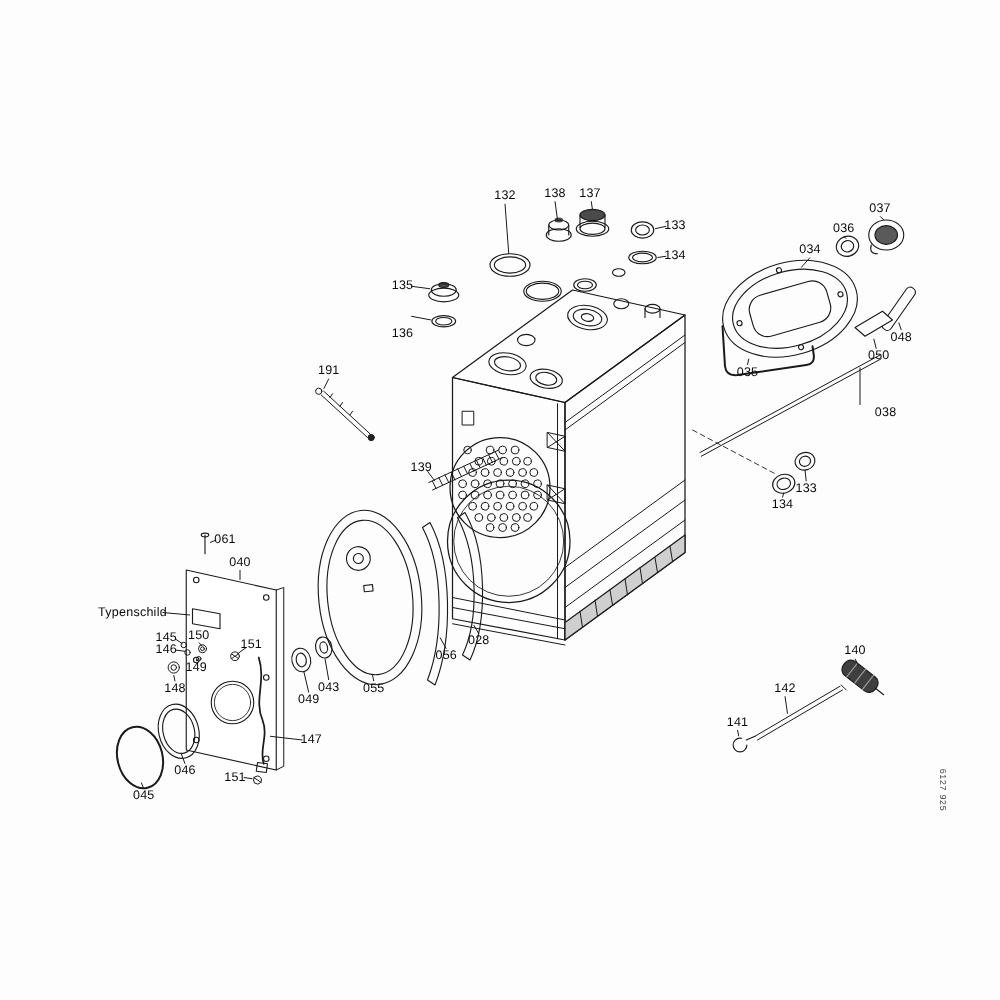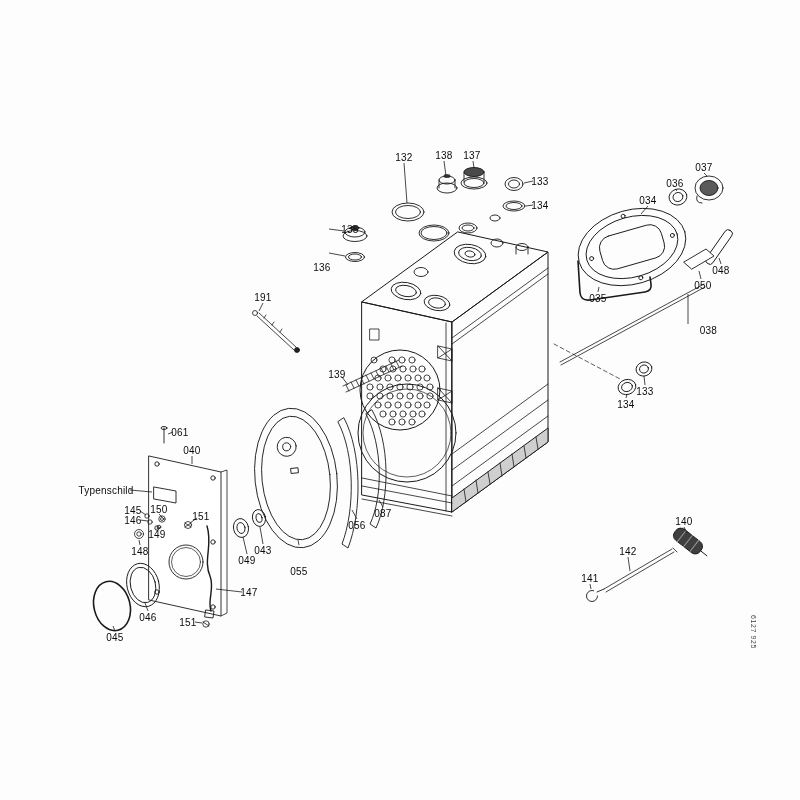--- a/index.html
+++ b/index.html
@@ -331,21 +331,21 @@
       <line x1="628" y1="557" x2="630" y2="571" class="leader"></line>
       <line x1="590" y1="584" x2="591" y2="589" class="leader"></line>
     </svg>
 
   <div id="labels">
       <div class="part-label" style="left: 404px; top: 157px;">132</div>
       <div class="part-label" style="left: 444px; top: 155px;">138</div>
       <div class="part-label" style="left: 472px; top: 155px;">137</div>
       <div class="part-label" style="left: 540px; top: 181px;">133</div>
       <div class="part-label" style="left: 540px; top: 205px;">134</div>
-      <div class="part-label" style="left: 322px; top: 229px; margin-left: 28px;">135</div>
+      <div class="part-label" style="left: 322px; top: 229px;">135</div>
       <div class="part-label" style="left: 322px; top: 267px;">136</div>
       <div class="part-label" style="left: 704px; top: 167px;">037</div>
       <div class="part-label" style="left: 675px; top: 183px;">036</div>
       <div class="part-label" style="left: 648px; top: 200px;">034</div>
       <div class="part-label" style="left: 721px; top: 270px;">048</div>
       <div class="part-label" style="left: 703px; top: 285px;">050</div>
       <div class="part-label" style="left: 598px; top: 298px;">035</div>
       <div class="part-label" style="left: 688px; top: 330px; padding-left: 41px;">038</div>
       <div class="part-label" style="left: 263px; top: 297px;">191</div>
       <div class="part-label" style="left: 337px; top: 374px; text-align: right;">139</div>
@@ -355,23 +355,23 @@
       <div class="part-label" style="left: 192px; top: 450px; text-align: center;">040</div>
       <div class="part-label" style="left: 106px; top: 490px;">Typenschild</div>
       <div class="part-label" style="left: 133px; top: 510px;">145</div>
       <div class="part-label" style="left: 133px; top: 520px;">146</div>
       <div class="part-label" style="left: 159px; top: 509px;">150</div>
       <div class="part-label" style="left: 201px; top: 516px;">151</div>
       <div class="part-label" style="left: 157px; top: 534px;">149</div>
       <div class="part-label" style="left: 140px; top: 551px;">148</div>
       <div class="part-label" style="left: 247px; top: 560px;">049</div>
       <div class="part-label" style="left: 263px; top: 550px;">043</div>
-      <div class="part-label" style="left: 299px; top: 551px; margin-top: 20px;">055</div>
+      <div class="part-label" style="left: 299px; top: 551px;">055</div>
       <div class="part-label" style="left: 357px; top: 525px;">056</div>
-      <div class="part-label" style="left: 383px; top: 513px;">087</div>
+      <div class="part-label" style="left: 383px; top: 513px;">028</div>
       <div class="part-label" style="left: 148px; top: 617px;">046</div>
       <div class="part-label" style="left: 115px; top: 637px;">045</div>
       <div class="part-label" style="left: 249px; top: 592px;">147</div>
       <div class="part-label" style="left: 188px; top: 622px;">151</div>
       <div class="part-label" style="left: 684px; top: 521px;">140</div>
       <div class="part-label" style="left: 628px; top: 551px;">142</div>
       <div class="part-label" style="left: 590px; top: 578px;">141</div>
     </div>
 
   <div class="side-code">6127 925</div>

